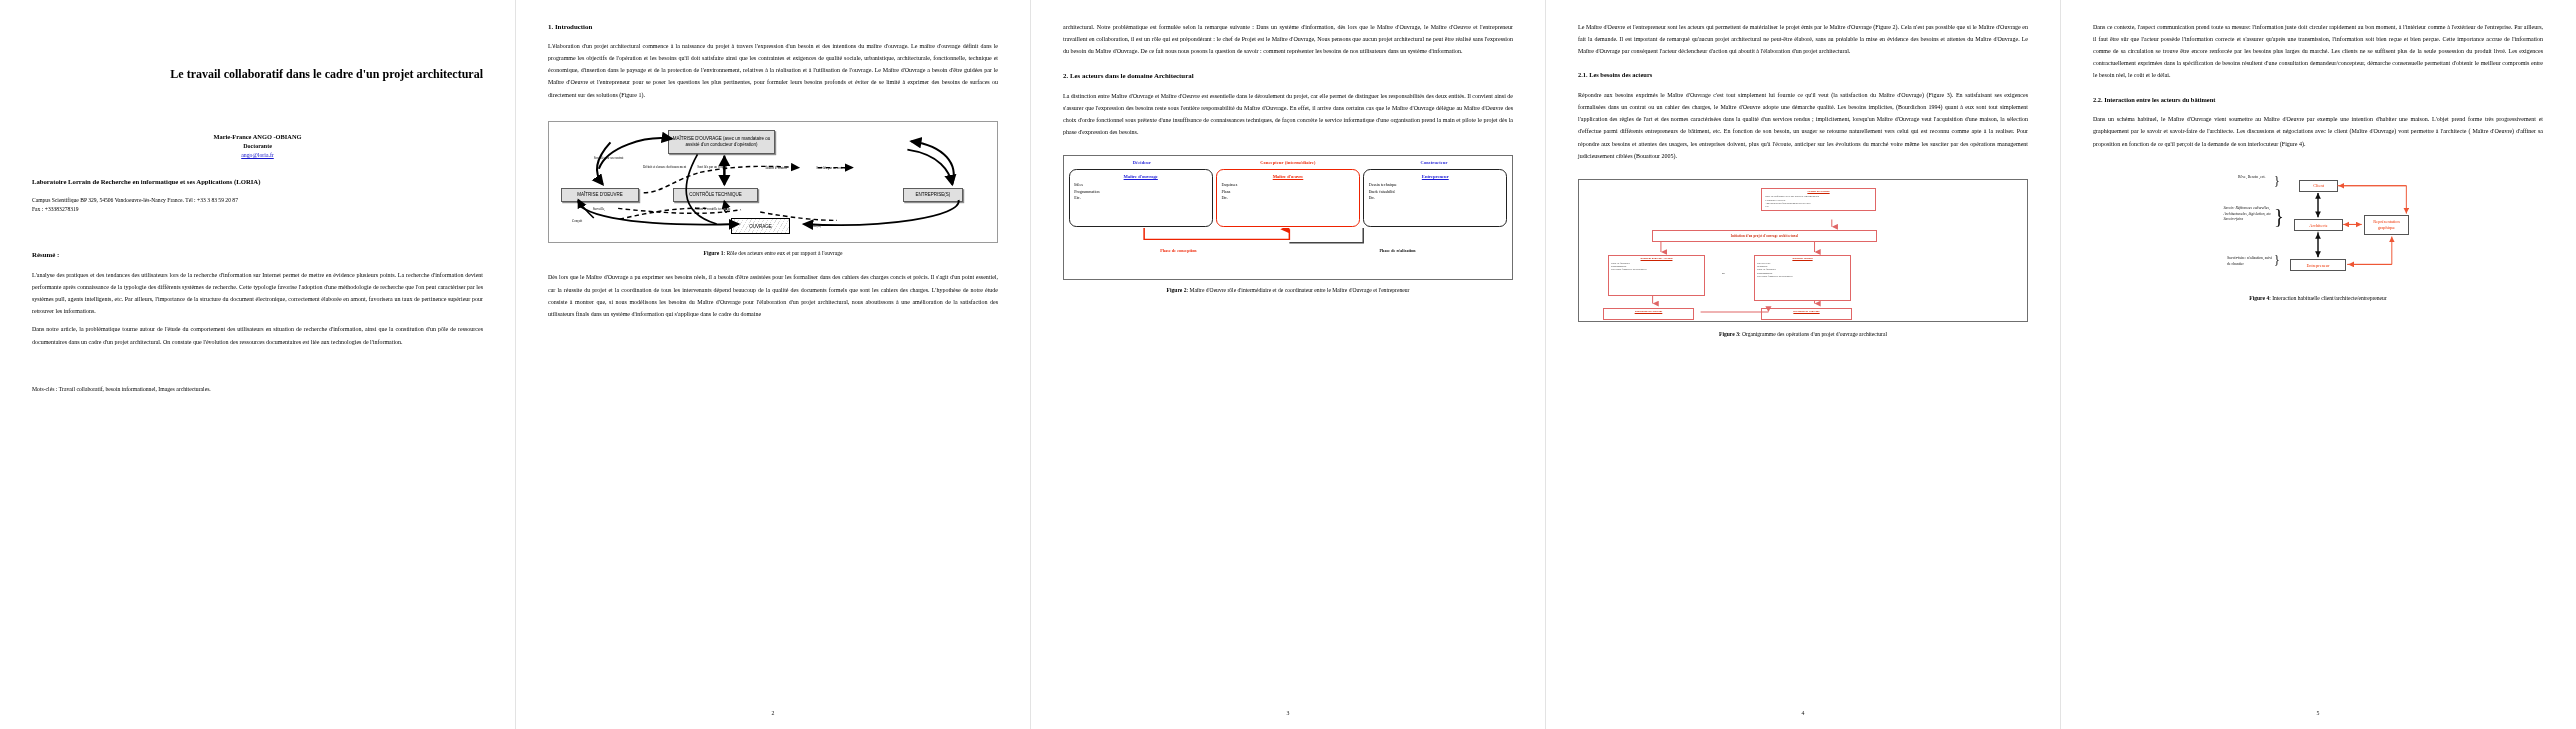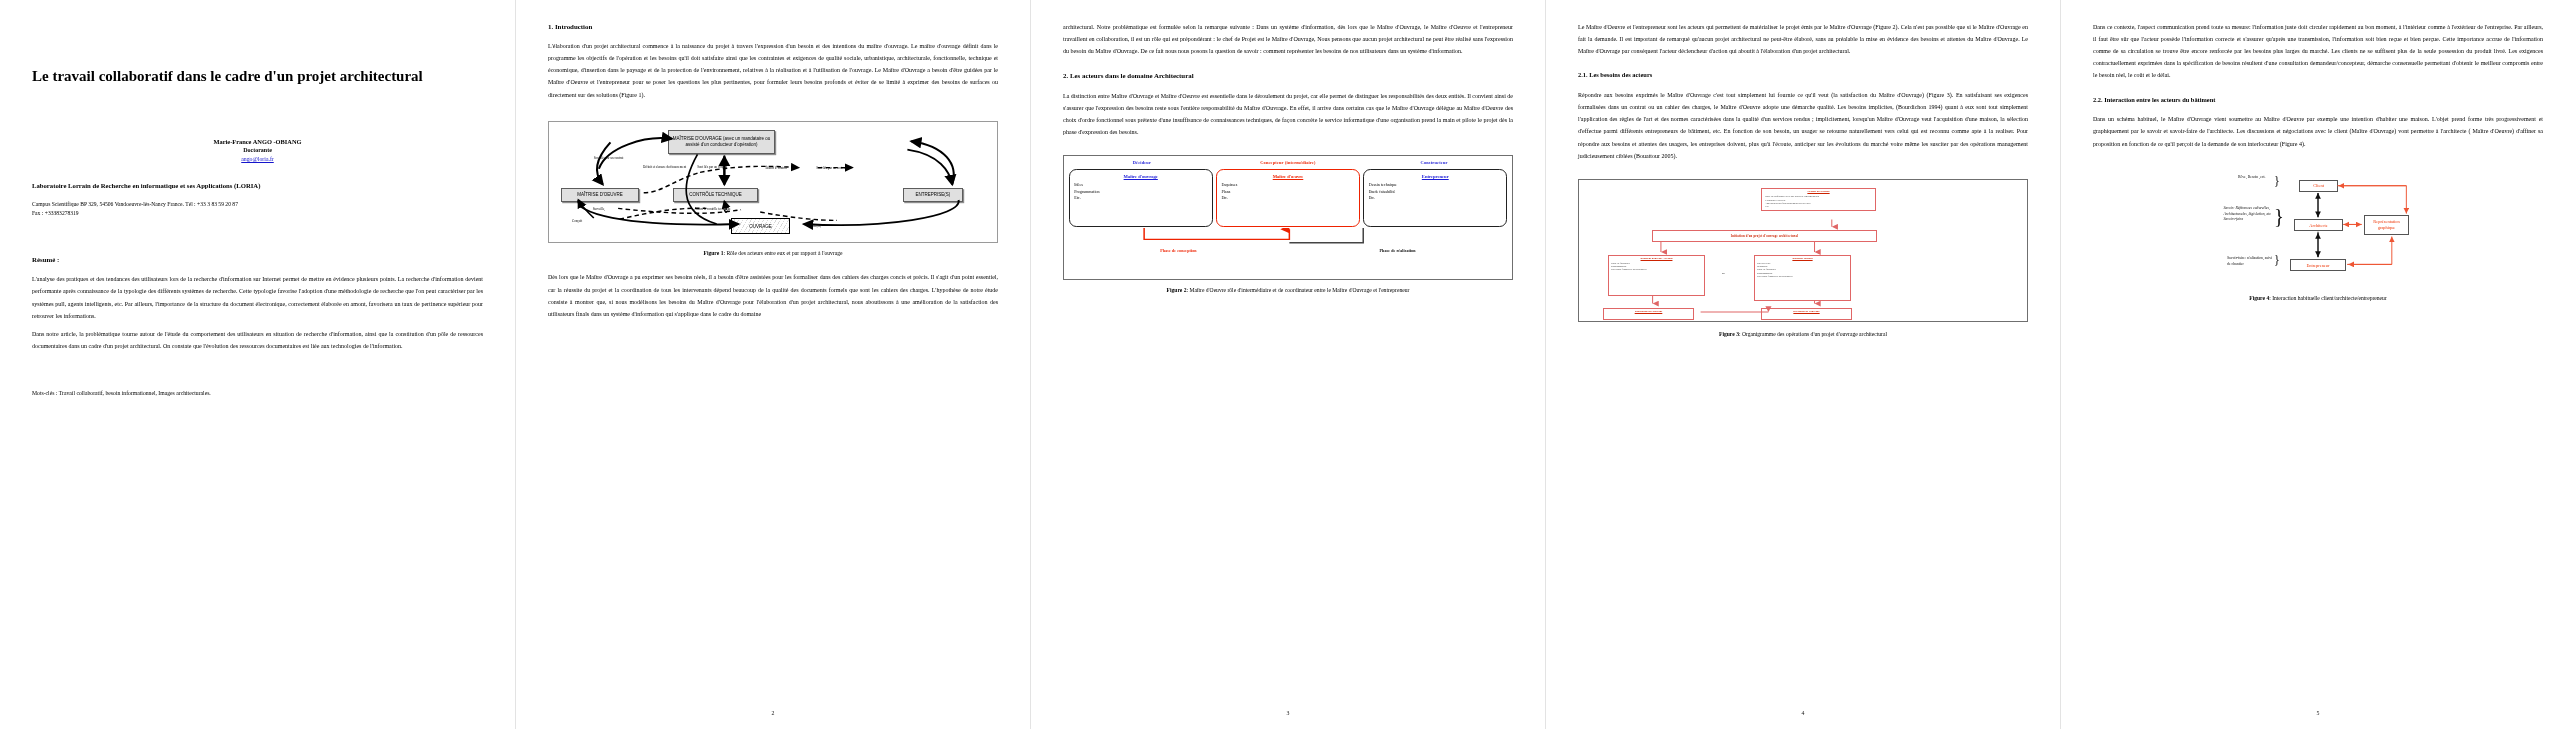--- a/index.html
+++ b/index.html
@@ -4,21 +4,21 @@
 <style>
   html,body{margin:0;padding:0;background:#ffffff;}
   body{width:2576px;height:729px;font-family:"Liberation Serif",serif;color:#000;}
   .sheet{display:flex;width:2576px;height:729px;}
   .page{position:relative;width:515px;height:729px;box-sizing:border-box;
         padding:17px 32px 0 32px;background:#fff;overflow:hidden;}
   .page + .page{border-left:0.6px solid #e3e3e3;}
   .pg-num{position:absolute;bottom:13.4px;left:0;width:100%;text-align:center;font-size:5.8px;color:#111;}
 
   
-  .title{font-weight:bold;font-size:15px;line-height:1.45;text-align:left;margin:22px 0 0 0;}
+  .title{font-weight:bold;font-size:12px;line-height:1.45;text-align:right;margin:22px 0 0 0;}
   .author{font-weight:bold;font-size:6.4px;text-align:center;margin:0;line-height:1.5;}
   .author-sub{font-weight:bold;font-size:6px;text-align:center;margin:0;line-height:1.5;}
   .mail{font-size:5.8px;text-align:center;color:#1515cc;text-decoration:underline;display:block;line-height:1.5;}
   .lab{font-weight:bold;font-size:6.7px;text-align:justify;line-height:1.55;margin:0;}
   .addr{font-size:5.6px;line-height:1.6;margin:0;text-align:left;}
   h2.sec{font-weight:bold;font-size:6.9px;margin:0;line-height:1.6;}
   h3.sub{font-weight:bold;font-size:6.4px;margin:0;line-height:1.6;}
   p.body{font-size:6px;line-height:2.02;text-align:justify;margin:0;text-indent:0;}
   p.kw{font-size:5.7px;line-height:1.8;margin:0;}
   .sp6{height:3.6px}.sp10{height:6px}.sp14{height:8.5px}

